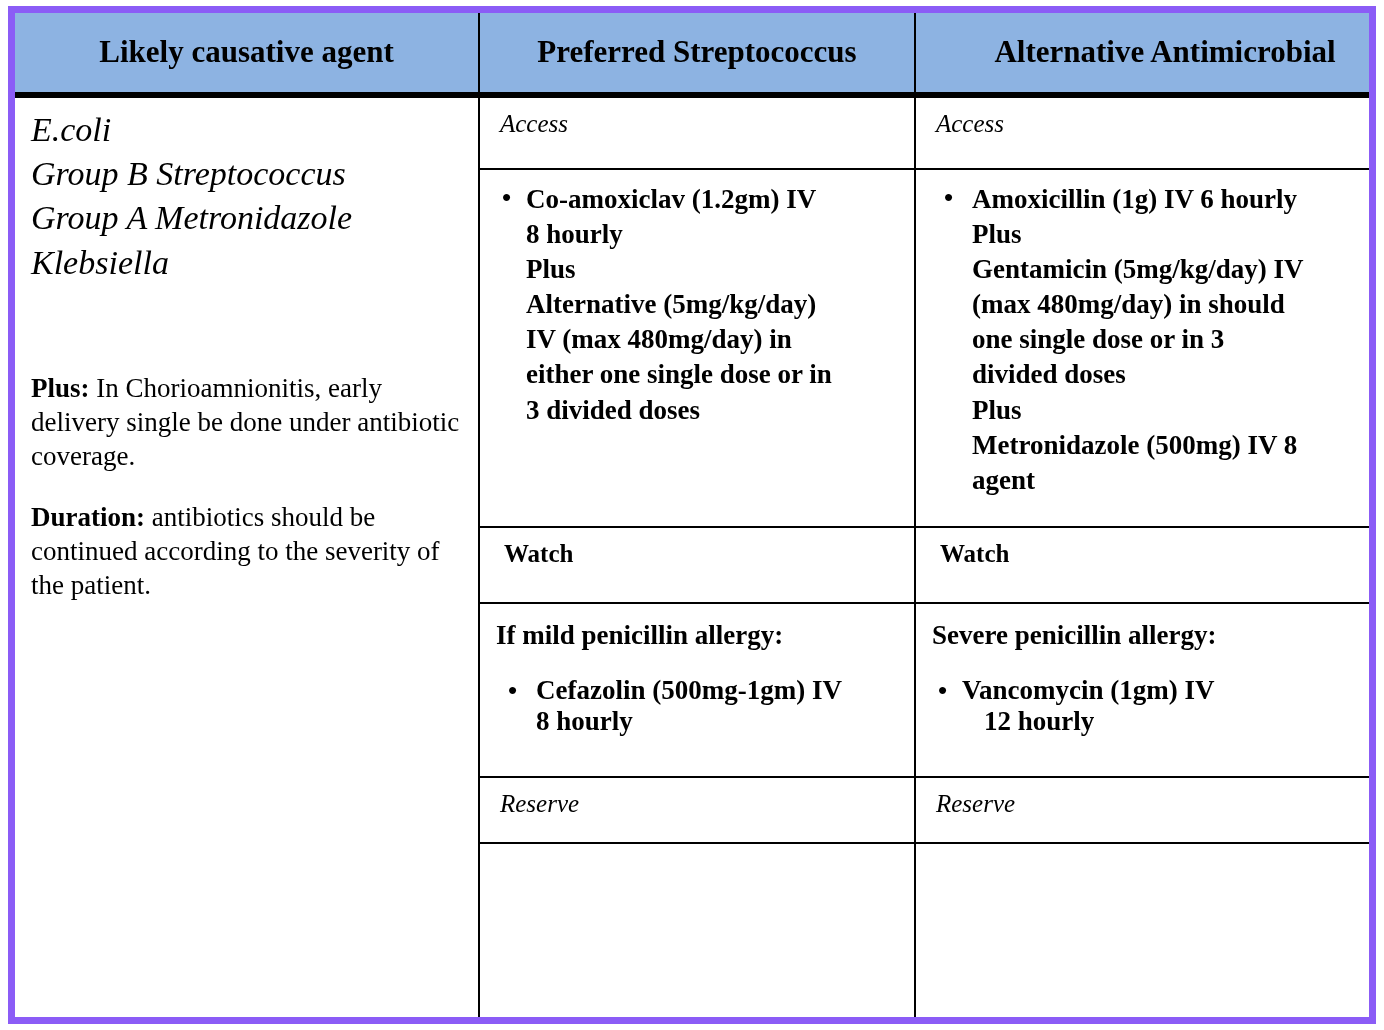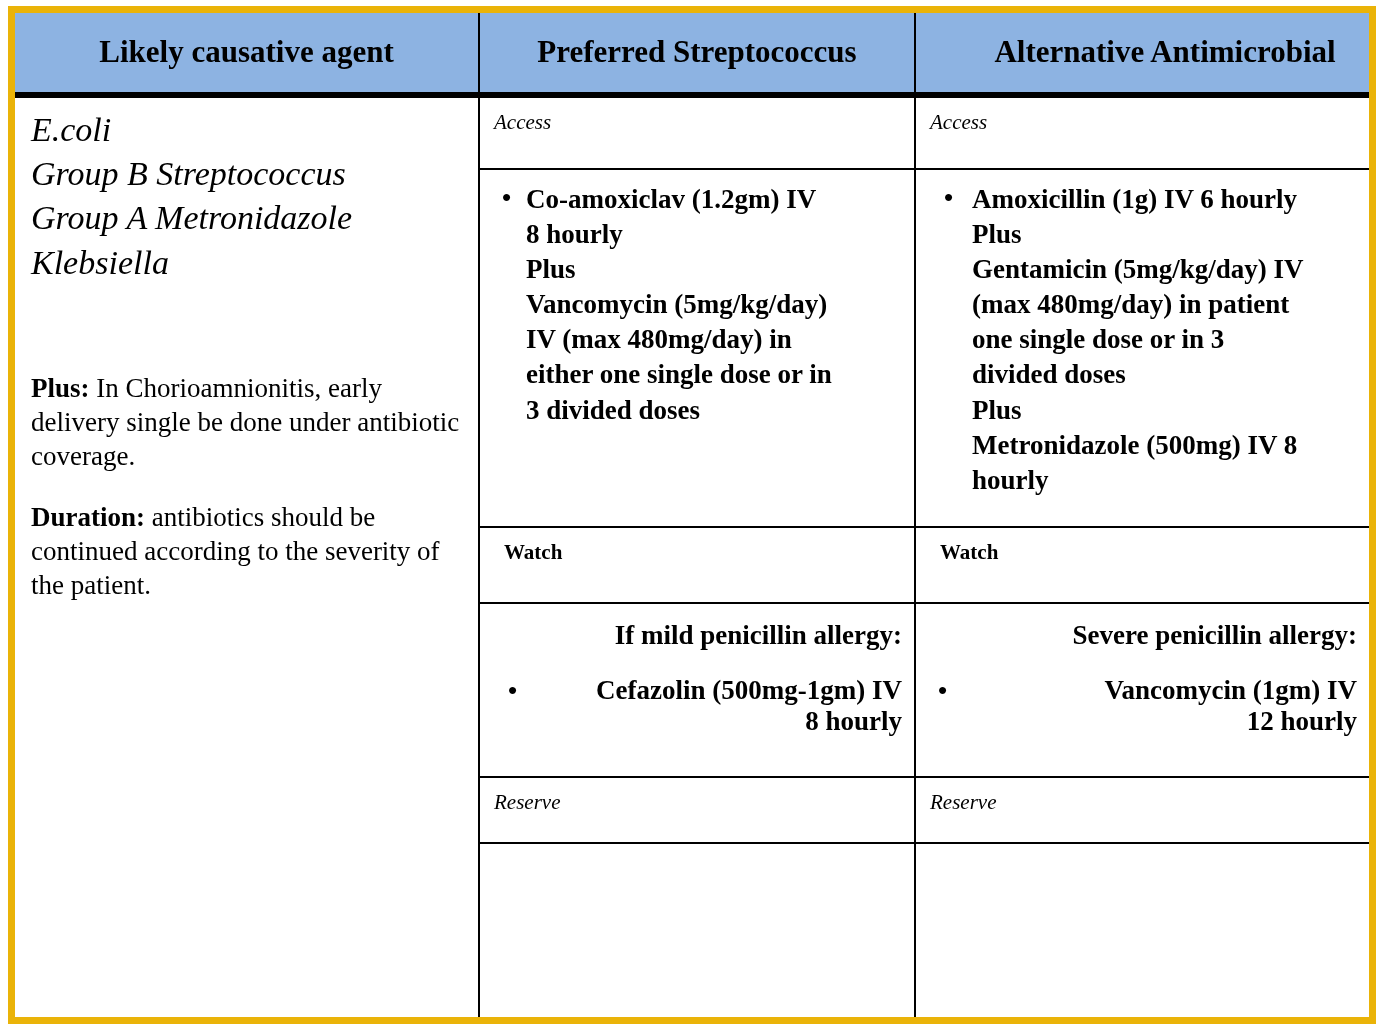--- a/index.html
+++ b/index.html
@@ -23,21 +23,21 @@
   }
 
   
   .table-frame {
     position: absolute;
     left: 8px;
     top: 6px;
     width: 1368px;
     height: 1018px;
     box-sizing: border-box;
-    border: 7px solid #eab308;
+    border: 7px solid #8b5cf6;
     background: #ffffff;
   }
 
   table.guide {
     border-collapse: collapse;
     table-layout: fixed;
     width: 100%;
     height: 100%;
   }
 
@@ -83,22 +83,22 @@
   .note-block {
     font-size: 27px;
     line-height: 1.27;
     margin-top: 86px;
   }
   .note-block p { margin: 0 0 26px 0; }
   .note-block .lead { font-weight: bold; }
 
   
   .cat-cell {
-    font-size: 21px;
-    padding: 12px 10px 10px 14px;
+    font-size: 25px;
+    padding: 12px 10px 10px 20px;
   }
   .cat-italic { font-style: italic; font-weight: normal; }
   .cat-bold  { font-weight: bold; padding-left: 24px; }
 
   .regimen-cell {
     font-size: 27px;
     font-weight: bold;
     line-height: 1.30;
     padding: 12px 12px 26px 16px;
   }
@@ -126,22 +126,21 @@
   ul.drug.wide > li::before { left: 12px; }
 
   .allergy-head {
     font-weight: bold;
     font-size: 27px;
     line-height: 1.3;
     margin: 0 0 22px 0;
   }
   .allergy-cell {
     font-size: 27px;
-    padding: 14px 12px 10px 16px;
-    text-align: right;
+    padding: 14px 4px 10px 16px;
   }
 
   .line { display: block; }
   .indent-1 { padding-left: 22px; display: block; }
   .nb-right { border-right: none; }
   .nb-bot   { border-bottom: none; }
 </style>
 </head>
 <body>
 
@@ -179,39 +178,39 @@
         <td class="cat-cell cat-italic nb-right" style="height:74px">Access</td>
       </tr>
 
       <tr>
         <td class="regimen-cell tall" style="height:358px">
           <ul class="drug">
             <li>
               <span class="line">Co-amoxiclav (1.2gm) IV</span>
               <span class="line">8 hourly</span>
               <span class="line">Plus</span>
-              <span class="line">Vancomycin (5mg/kg/day)</span>
+              <span class="line">Alternative (5mg/kg/day)</span>
               <span class="line">IV (max 480mg/day) in</span>
               <span class="line">either one single dose or in</span>
               <span class="line">3 divided doses</span>
             </li>
           </ul>
         </td>
         <td class="regimen-cell tall nb-right" style="height:358px">
           <ul class="drug wide">
             <li>
               <span class="line">Amoxicillin (1g) IV 6 hourly</span>
               <span class="line">Plus</span>
               <span class="line">Gentamicin (5mg/kg/day) IV</span>
-              <span class="line">(max 480mg/day) in patient</span>
+              <span class="line">(max 480mg/day) in should</span>
               <span class="line">one single dose or in 3</span>
               <span class="line">divided doses</span>
               <span class="line">Plus</span>
               <span class="line">Metronidazole (500mg) IV 8</span>
-              <span class="line">hourly</span>
+              <span class="line">agent</span>
             </li>
           </ul>
         </td>
       </tr>
 
       <tr>
         <td class="cat-cell cat-bold" style="height:76px">Watch</td>
         <td class="cat-cell cat-bold nb-right" style="height:76px">Watch</td>
       </tr>
 

